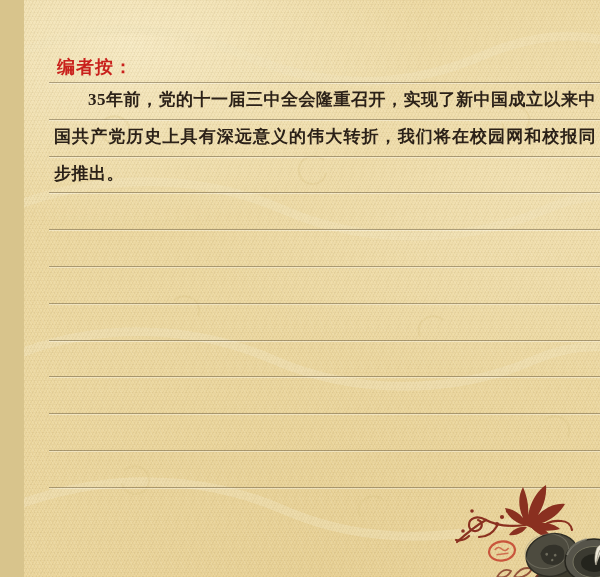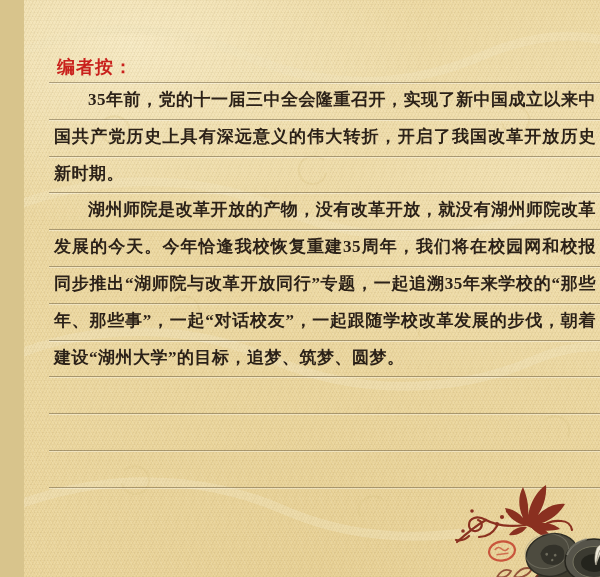--- a/index.html
+++ b/index.html
@@ -64,22 +64,21 @@
     </g>
   </svg>
 
   <div class="weave"></div>
 
   <div class="ruled"></div>
 
   <h1 class="heading">编者按：</h1>
 
   <div class="content">
-    <p>35年前，党的十一届三中全会隆重召开，实现了新中国成立以来中国共产党历史上具有深远意义的伟大转折，开启了我国改革开放历史新时期。</p>
-    <p>湖州师院是改革开放的产物，没有改革开放，就没有湖州师院改革发展的今天。今年恰逢我校恢复重建35周年，我们将在校园网和校报同步推出“湖师院与改革开放同行”专题，一起追溯35年来学校的“那些年、那些事”，一起“对话校友”，一起跟随学校改革发展的步伐，朝着建设“湖州大学”的目标，追梦、筑梦、圆梦。</p>
+    <p>35年前，党的十一届三中全会隆重召开，实现了新中国成立以来中国共产党历史上具有深远意义的伟大转折，我们将在校园网和校报同步推出。</p>
   </div>
 
   <svg class="decor" width="185" height="120" viewBox="0 0 185 120" aria-hidden="true">
 
     <g transform="translate(0,6)">
       <g fill="none" stroke="#8a3020" stroke-width="2.2" stroke-linecap="round">
         <path d="M86,62 C70,64 56,62 47,57"></path>
         <path d="M47,57 C38,52 30,55 30,62 C30,68 37,70 41,66 C44,63 43,58 39,57"></path>
         <path d="M47,57 C38,62 28,70 18,79"></path>
         <path d="M30,73 C26,77 22,78 17,77"></path>

